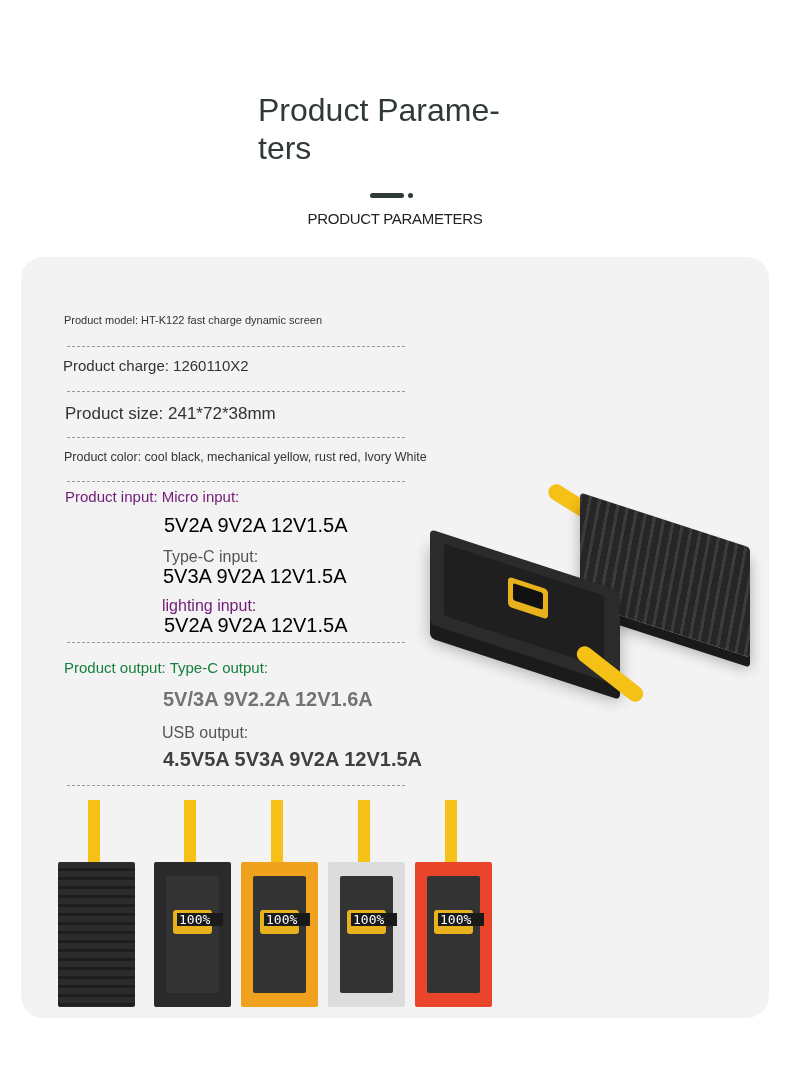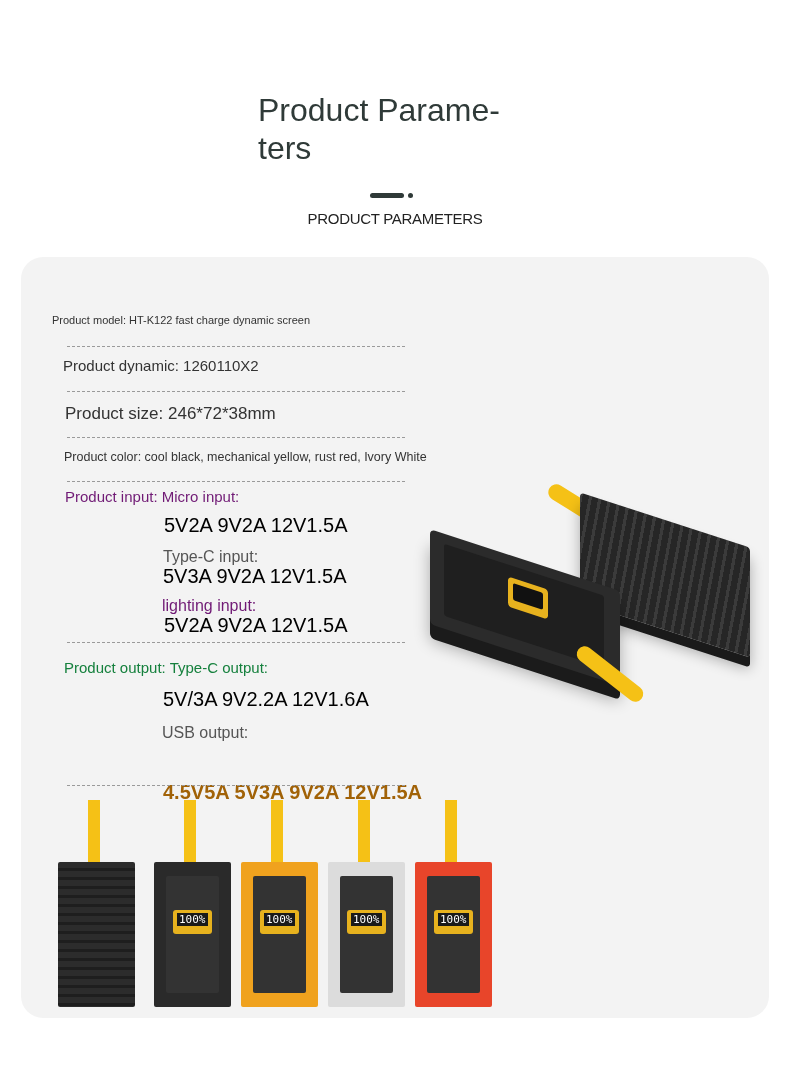--- a/index.html
+++ b/index.html
@@ -50,65 +50,65 @@
   .strap { position: absolute; background: #f5c116; border-radius: 8px; }
 
   
   .variants { position: absolute; left: 58px; top: 800px; width: 440px; height: 210px; }
   .variant { position: absolute; top: 0; width: 77px; height: 210px; }
   .variant .tab { position: absolute; left: 30px; top: 0; width: 12px; height: 62px; background: #f5c116; }
   .variant .body { position: absolute; left: 0; top: 62px; width: 77px; height: 145px; border-radius: 2px; }
   .variant .inner { position: absolute; left: 12px; top: 14px; width: 53px; height: 117px; background: #333; border-radius: 2px; }
   .variant .screen { position: absolute; left: 7px; top: 34px; width: 39px; height: 24px; background: #e7b21e; border-radius: 3px; }
   .variant .screen span {
-    position: absolute; left: 4px; top: 3px; width: 31px; height: 13px; background: #1a1a1a;
-    color: #fff; font-size: 11px; line-height: 13px; padding-left: 2px; font-family: "DejaVu Sans Mono", monospace;
+    position: absolute; left: 4px; top: 3px; width: 46px; height: 13px; background: #1a1a1a;
+    color: #fff; font-size: 13px; line-height: 13px; padding-left: 2px; font-family: "DejaVu Sans Mono", monospace;
   }
   .variant .ribbed {
     position: absolute; left: 0; top: 62px; width: 77px; height: 145px;
     background: repeating-linear-gradient(180deg, #2c2c2c 0 6px, #1e1e1e 6px 9px);
     border-radius: 2px;
   }
 </style>
 </head>
 <body>
 
 <div class="title">Product Parame- ters</div>
 <div class="divider-mark">
   <div class="bar"></div>
   <div class="dot"></div>
 </div>
 <div class="subtitle">PRODUCT PARAMETERS</div>
 
 <div class="card"></div>
 
-<div class="row-text" style="left:52px;top:314px;font-size:11px;">Product model: HT-K122 fast charge dynamic screen</div>
+<div class="row-text" style="left:64px;top:314px;font-size:11px;">Product model: HT-K122 fast charge dynamic screen</div>
 <div class="dash" style="top:346px;"></div>
 
-<div class="row-text" style="left:63px;top:357px;font-size:15px;">Product dynamic: 1260110X2</div>
+<div class="row-text" style="left:63px;top:357px;font-size:15px;">Product charge: 1260110X2</div>
 <div class="dash" style="top:391px;"></div>
 
-<div class="row-text" style="left:65px;top:404px;font-size:17px;">Product size: 246*72*38mm</div>
+<div class="row-text" style="left:65px;top:404px;font-size:17px;">Product size: 241*72*38mm</div>
 <div class="dash" style="top:437px;"></div>
 
 <div class="row-text" style="left:64px;top:450px;font-size:12.5px;text-align:right;">Product color: cool black, mechanical yellow, rust red, Ivory White</div>
 <div class="dash" style="top:481px;"></div>
 
 <div class="row-text" style="left:65px;top:488px;font-size:15px;color:#701a75;">Product input: Micro input:</div>
 <div class="val-big" style="left:164px;top:514px;">5V2A  9V2A  12V1.5A</div>
 <div class="val-label" style="left:163px;top:540px;">Type-C input:</div>
 <div class="val-big" style="left:163px;top:565px;">5V3A 9V2A 12V1.5A</div>
 <div class="val-label" style="left:162px;top:589px;color:#701a75;">lighting input:</div>
 <div class="val-big" style="left:164px;top:614px;">5V2A  9V2A  12V1.5A</div>
 <div class="dash" style="top:642px;"></div>
 
 <div class="row-text" style="left:64px;top:659px;font-size:15px;color:#15803d;">Product output: Type-C output:</div>
-<div class="val-big" style="left:163px;top:688px;font-weight:normal;color:#000000;">5V/3A 9V2.2A 12V1.6A</div>
+<div class="val-big" style="left:163px;top:688px;font-weight:bold;color:#737373;">5V/3A 9V2.2A 12V1.6A</div>
 <div class="val-label" style="left:162px;top:716px;">USB output:</div>
-<div class="val-big" style="left:163px;top:781px;font-weight:bold;color:#a16207;">4.5V5A 5V3A 9V2A 12V1.5A</div>
+<div class="val-big" style="left:163px;top:748px;font-weight:bold;color:#404040;">4.5V5A 5V3A 9V2A 12V1.5A</div>
 <div class="dash" style="top:785px;"></div>
 
 <div class="hero">
   <div class="strap" style="left:125px;top:6px;width:60px;height:16px;transform:rotate(32deg);"></div>
   <div class="dev-back"></div>
   <div class="dev-front">
     <div class="pcb"></div>
     <div class="lcd">
         <i></i>
       </div>

